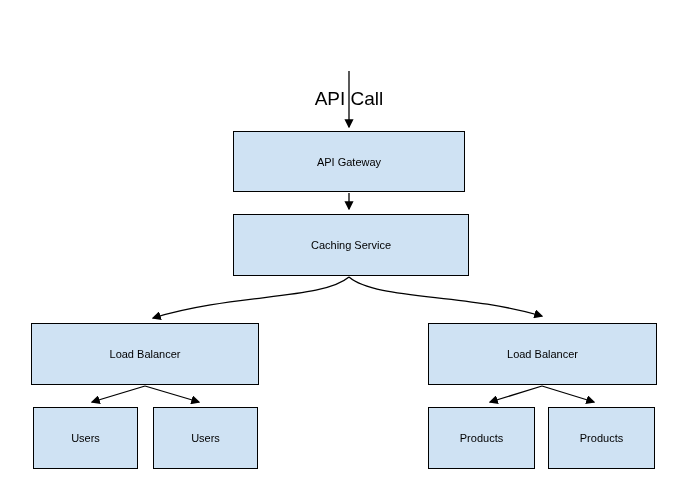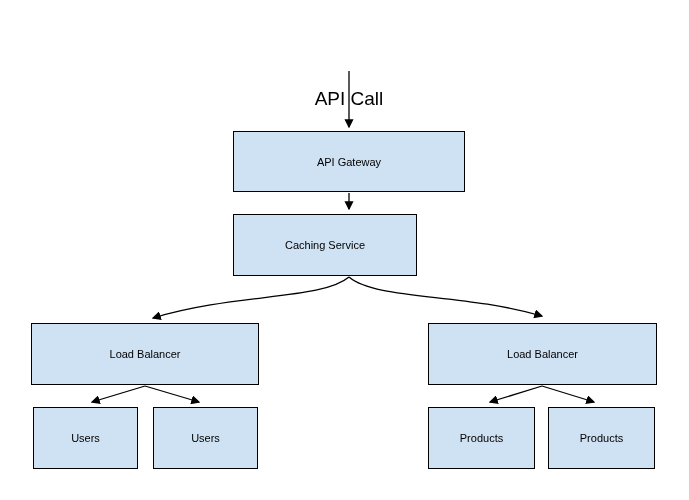--- a/index.html
+++ b/index.html
@@ -48,21 +48,21 @@
     background: var(--node-fill, #cfe2f3);
     border: 1.5px solid var(--node-border, #000);
     display: flex;
     align-items: center;
     justify-content: center;
     font-size: 11px;
     color: var(--text, #000);
     text-align: center;
   }
   .node-api-gateway      { left: 233px; top: 131px; width: 232px; height: 61px; }
-  .node-caching-service  { left: 233px; top: 214px; width: 184px; height: 62px; }
+  .node-caching-service  { left: 233px; top: 214px; width: 236px; height: 62px; }
   .node-lb-left          { left: 31px;  top: 323px; width: 228px; height: 62px; }
   .node-lb-right         { left: 428px; top: 323px; width: 229px; height: 62px; }
   .node-users-1          { left: 33px;  top: 407px; width: 105px; height: 62px; }
   .node-users-2          { left: 153px; top: 407px; width: 105px; height: 62px; }
   .node-products-1       { left: 428px; top: 407px; width: 107px; height: 62px; }
   .node-products-2       { left: 548px; top: 407px; width: 107px; height: 62px; }
 </style>
 </head>
 <body>
 

